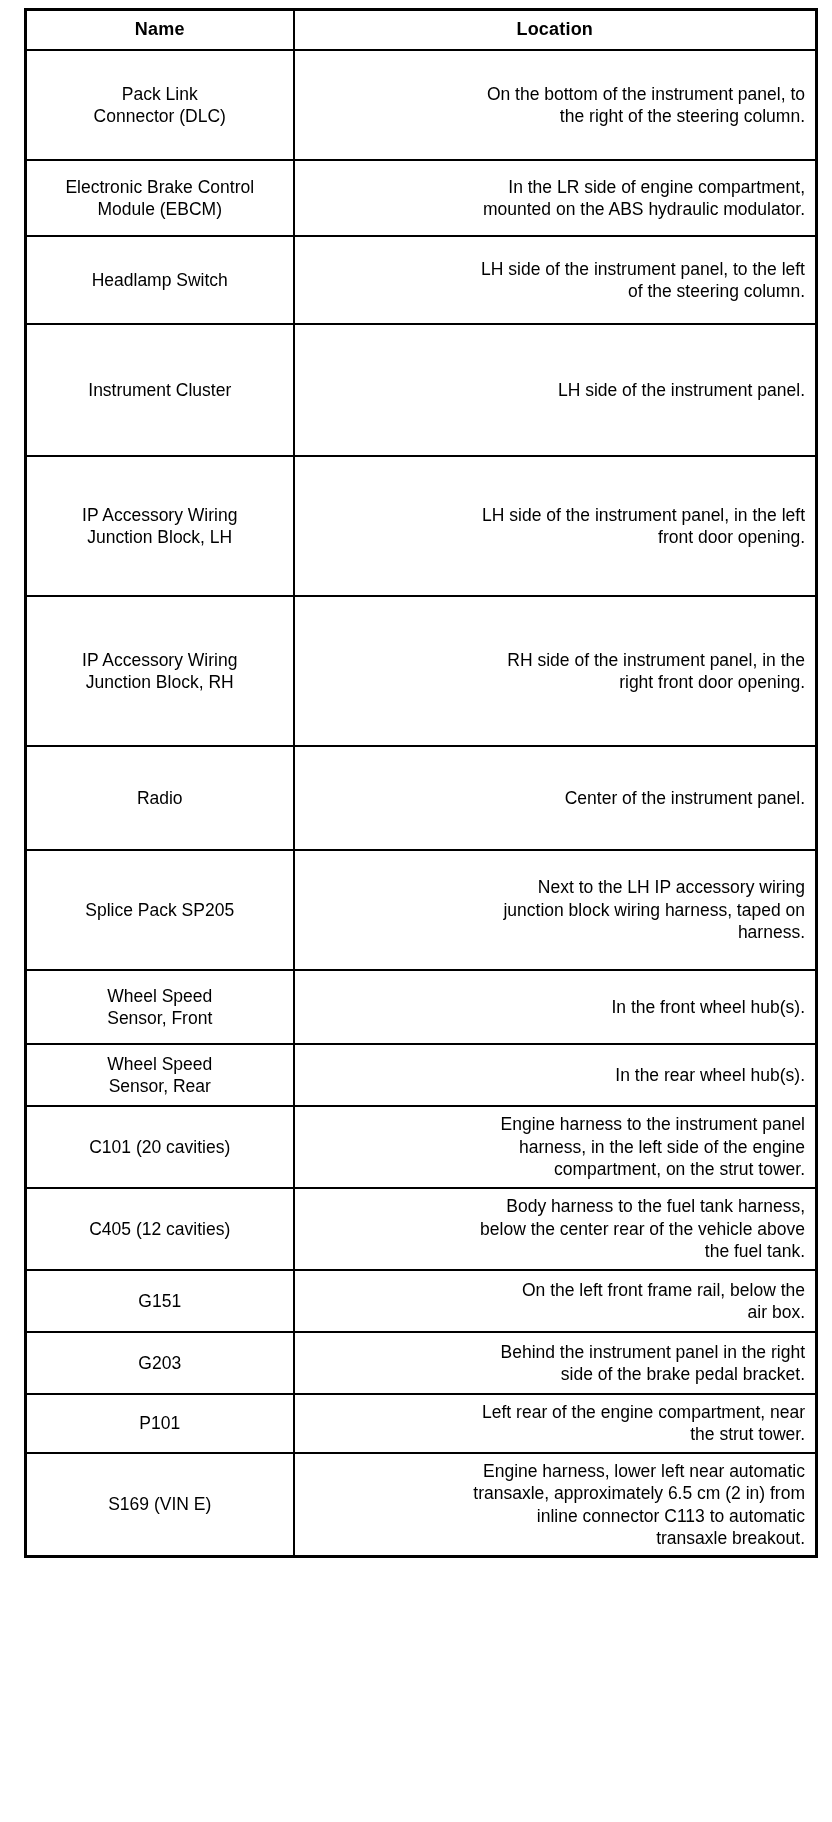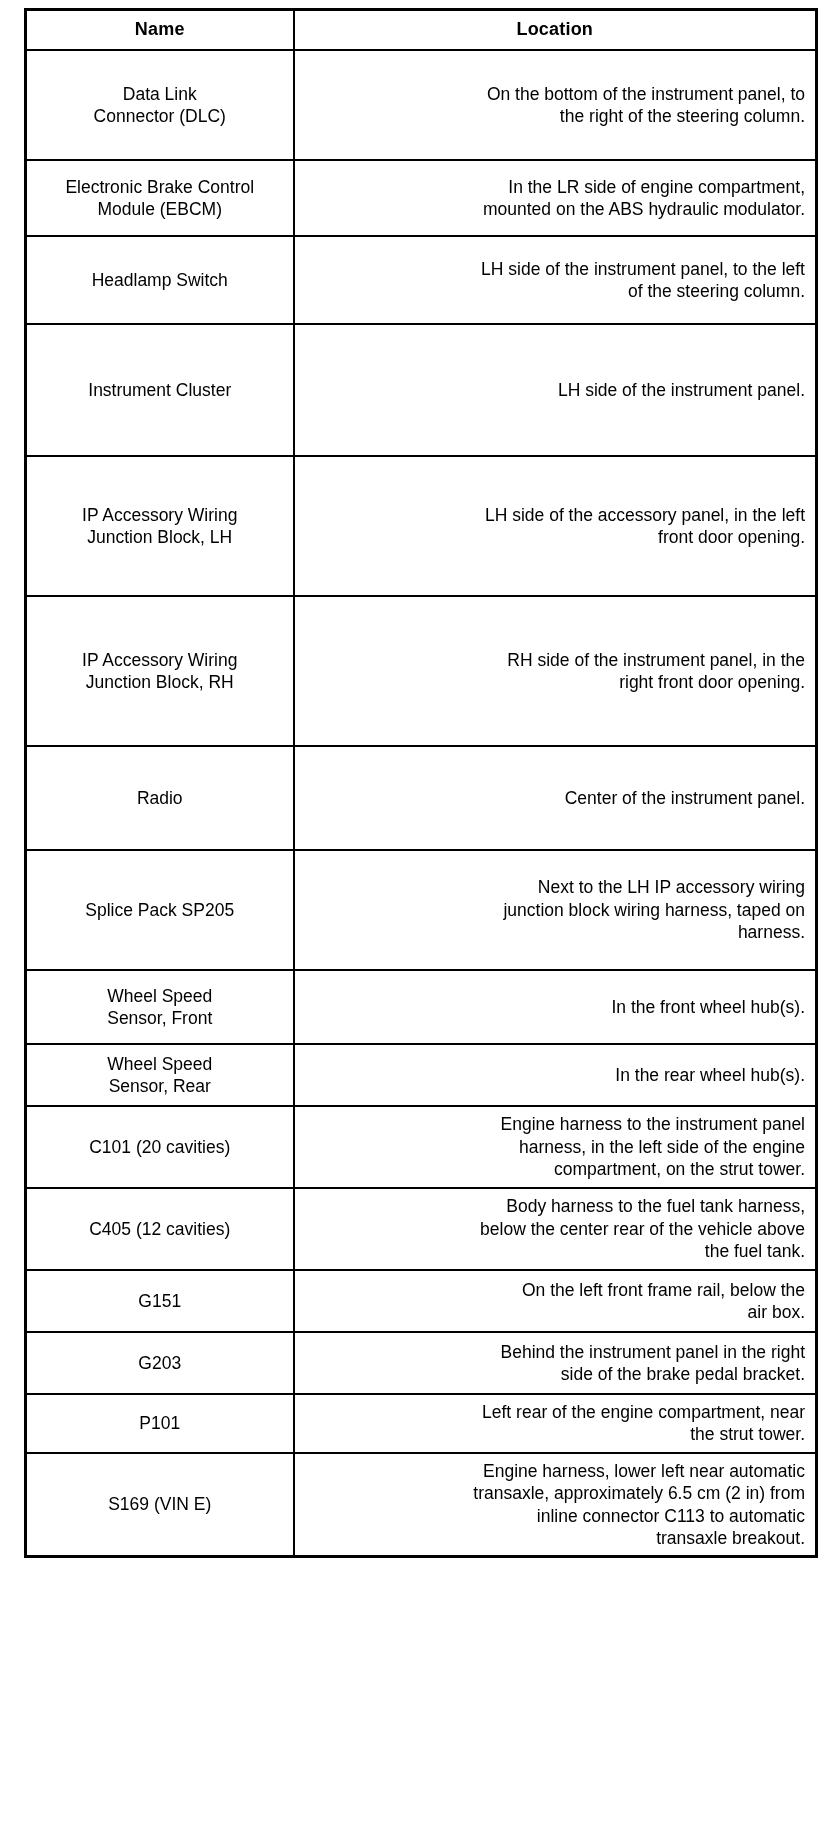--- a/index.html
+++ b/index.html
@@ -64,21 +64,21 @@
       <col class="col-location">
     </colgroup>
     <thead>
       <tr>
         <th>Name</th>
         <th>Location</th>
       </tr>
     </thead>
     <tbody>
         <tr style="height: 110px;">
-          <td class="name-cell">Data Link
+          <td class="name-cell">Pack Link
 Connector (DLC)</td>
           <td class="location-cell">On the bottom of the instrument panel, to
 the right of the steering column.</td>
         </tr>
         <tr style="height: 76px;">
           <td class="name-cell">Electronic Brake Control
 Module (EBCM)</td>
           <td class="location-cell">In the LR side of engine compartment,
 mounted on the ABS hydraulic modulator.</td>
         </tr>
@@ -87,21 +87,21 @@
           <td class="location-cell">LH side of the instrument panel, to the left
 of the steering column.</td>
         </tr>
         <tr style="height: 132px;">
           <td class="name-cell">Instrument Cluster</td>
           <td class="location-cell">LH side of the instrument panel.</td>
         </tr>
         <tr style="height: 140px;">
           <td class="name-cell">IP Accessory Wiring
 Junction Block, LH</td>
-          <td class="location-cell">LH side of the accessory panel, in the left
+          <td class="location-cell">LH side of the instrument panel, in the left
 front door opening.</td>
         </tr>
         <tr style="height: 150px;">
           <td class="name-cell">IP Accessory Wiring
 Junction Block, RH</td>
           <td class="location-cell">RH side of the instrument panel, in the
 right front door opening.</td>
         </tr>
         <tr style="height: 104px;">
           <td class="name-cell">Radio</td>

